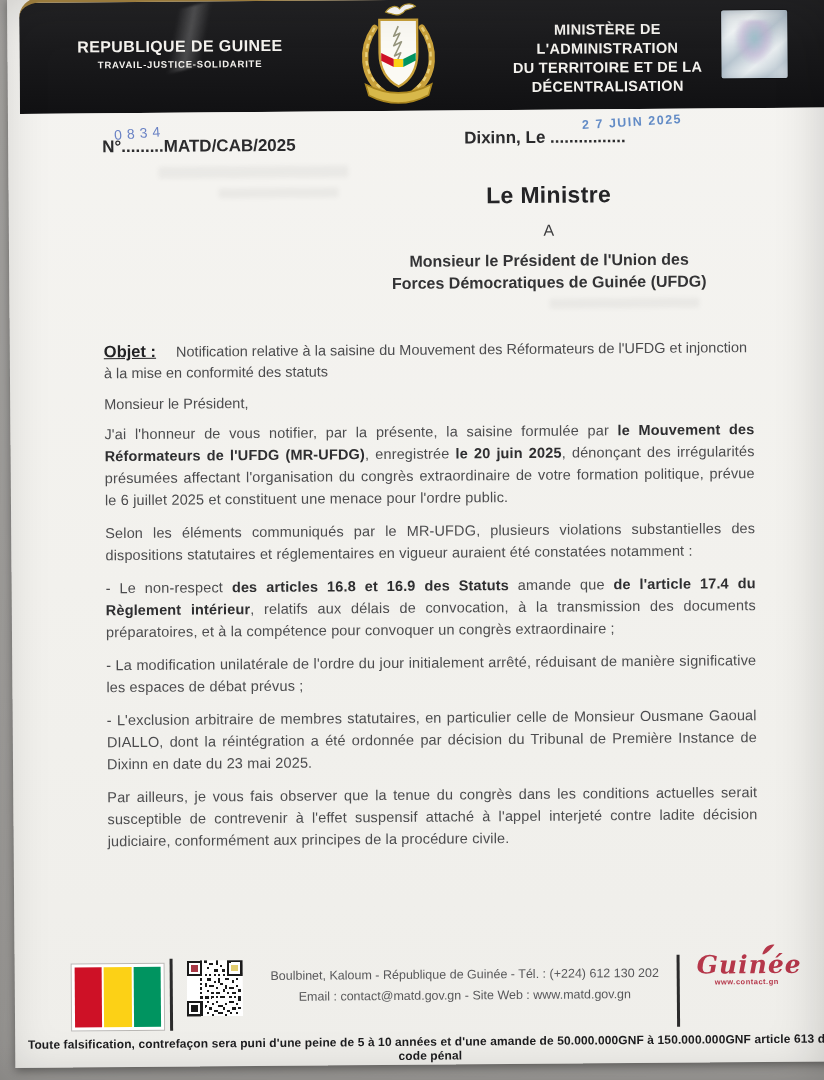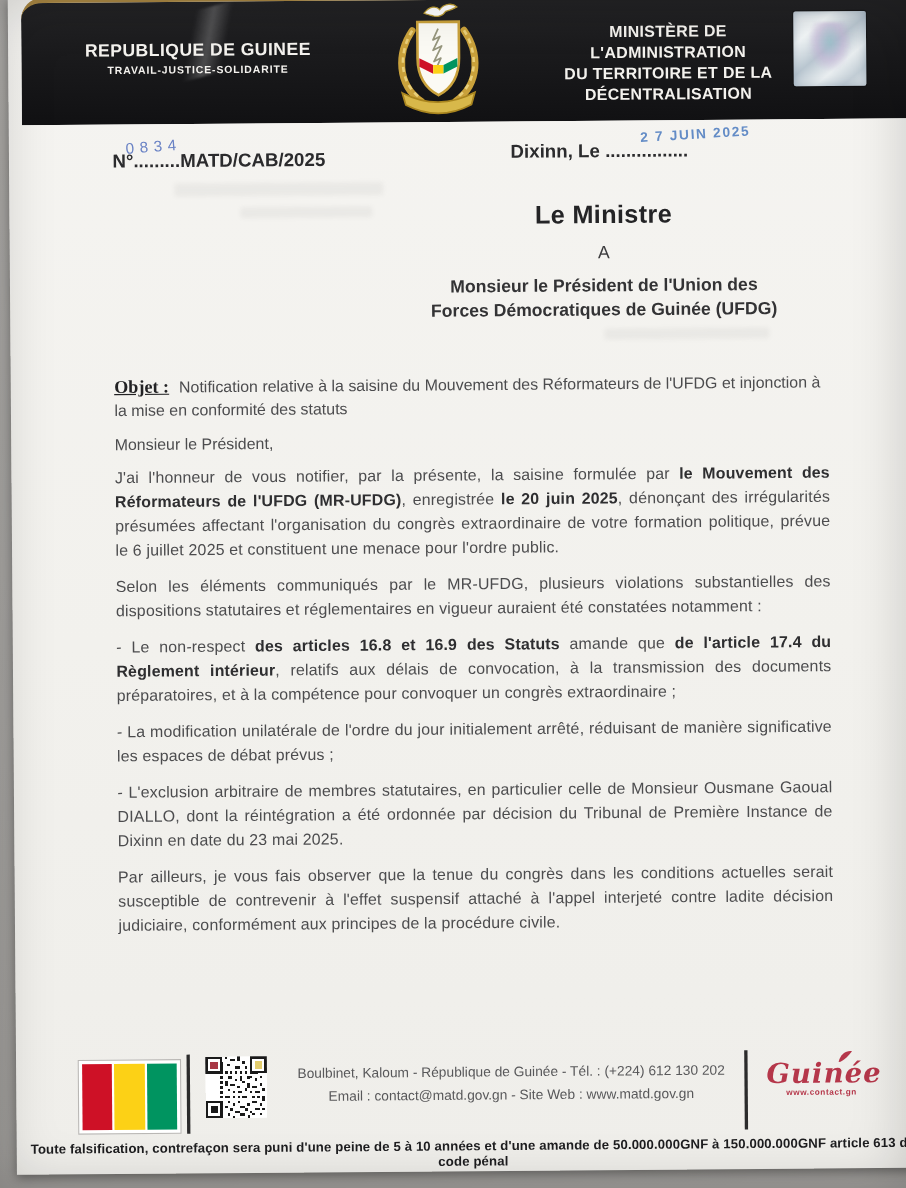--- a/index.html
+++ b/index.html
@@ -50,36 +50,36 @@
           font-size:16px; color:#3c3c3e; }
   .addressee { position:absolute; left:310px; top:256px; width:460px; text-align:center;
                font-size:16px; font-weight:bold; color:#333335; line-height:22px; }
 
   
   .smudge { position:absolute; background:#7a7a78; opacity:.08; filter:blur(2px); border-radius:2px; }
 
   
   .column { position:absolute; left:94px; top:344px; width:650px; color:#4c4c4e; }
   .objet { font-size:14.5px; line-height:21px; text-align:left; margin-bottom:12px; color:#4c4c4e; }
-  .objet .lbl { font-size:16.5px; font-weight:bold; color:#222224; text-decoration:underline; margin-right:9px;font-family:Liberation Serif, serif; }
+  .objet .lbl { font-size:16.5px; font-weight:bold; color:#222224; text-decoration:underline; margin-right:20px; }
   .salutation { font-size:14.5px; margin-bottom:11px; }
   .para { font-size:14.5px; line-height:22px; text-align:justify; margin-bottom:11px; letter-spacing:.15px; }
   .para b { color:#2e2e30; }
 
   
   .footer { position:absolute; left:0; top:958px; width:100%; height:82px; }
   .flag { position:absolute; left:56px; top:8px; width:94px; height:68px; background:#fff;
           border:1px solid #b9b7b4; padding:3px; display:flex; gap:2px; }
   .flag div { flex:1; }
   .fdiv { position:absolute; top:4px; width:3px; height:72px; background:#2b2b2b; }
   .fdiv1 { left:155px; } .fdiv2 { left:662px; }
   .qr { position:absolute; left:172px; top:6px; width:56px; height:56px; }
   .addr { position:absolute; left:238px; top:12px; width:424px; text-align:center;
           font-size:12.5px; line-height:21px; color:#58585a; }
-  .brand { position:absolute; left:682px; top:11px; width:100px; text-align:center; }
+  .brand { position:absolute; left:682px; top:0; width:100px; text-align:center; }
   .brand .nm { font-family:"DejaVu Serif", serif; font-style:italic; font-weight:bold;
                font-size:25px; color:#b5374a; letter-spacing:1px; }
   .brand .url { font-size:7.5px; font-weight:bold; color:#b5374a; margin-top:-2px; letter-spacing:.5px; }
   .brand .hair { position:absolute; left:62px; top:-8px; width:18px; height:14px; color:#b5374a; }
 
   
   .warning { position:absolute; left:0; top:1040px; width:100%; text-align:center;
              font-size:12px; font-weight:bold; color:#1d1d1f; letter-spacing:.1px; }
 
   .photo::after { content:""; position:absolute; inset:0; pointer-events:none;

